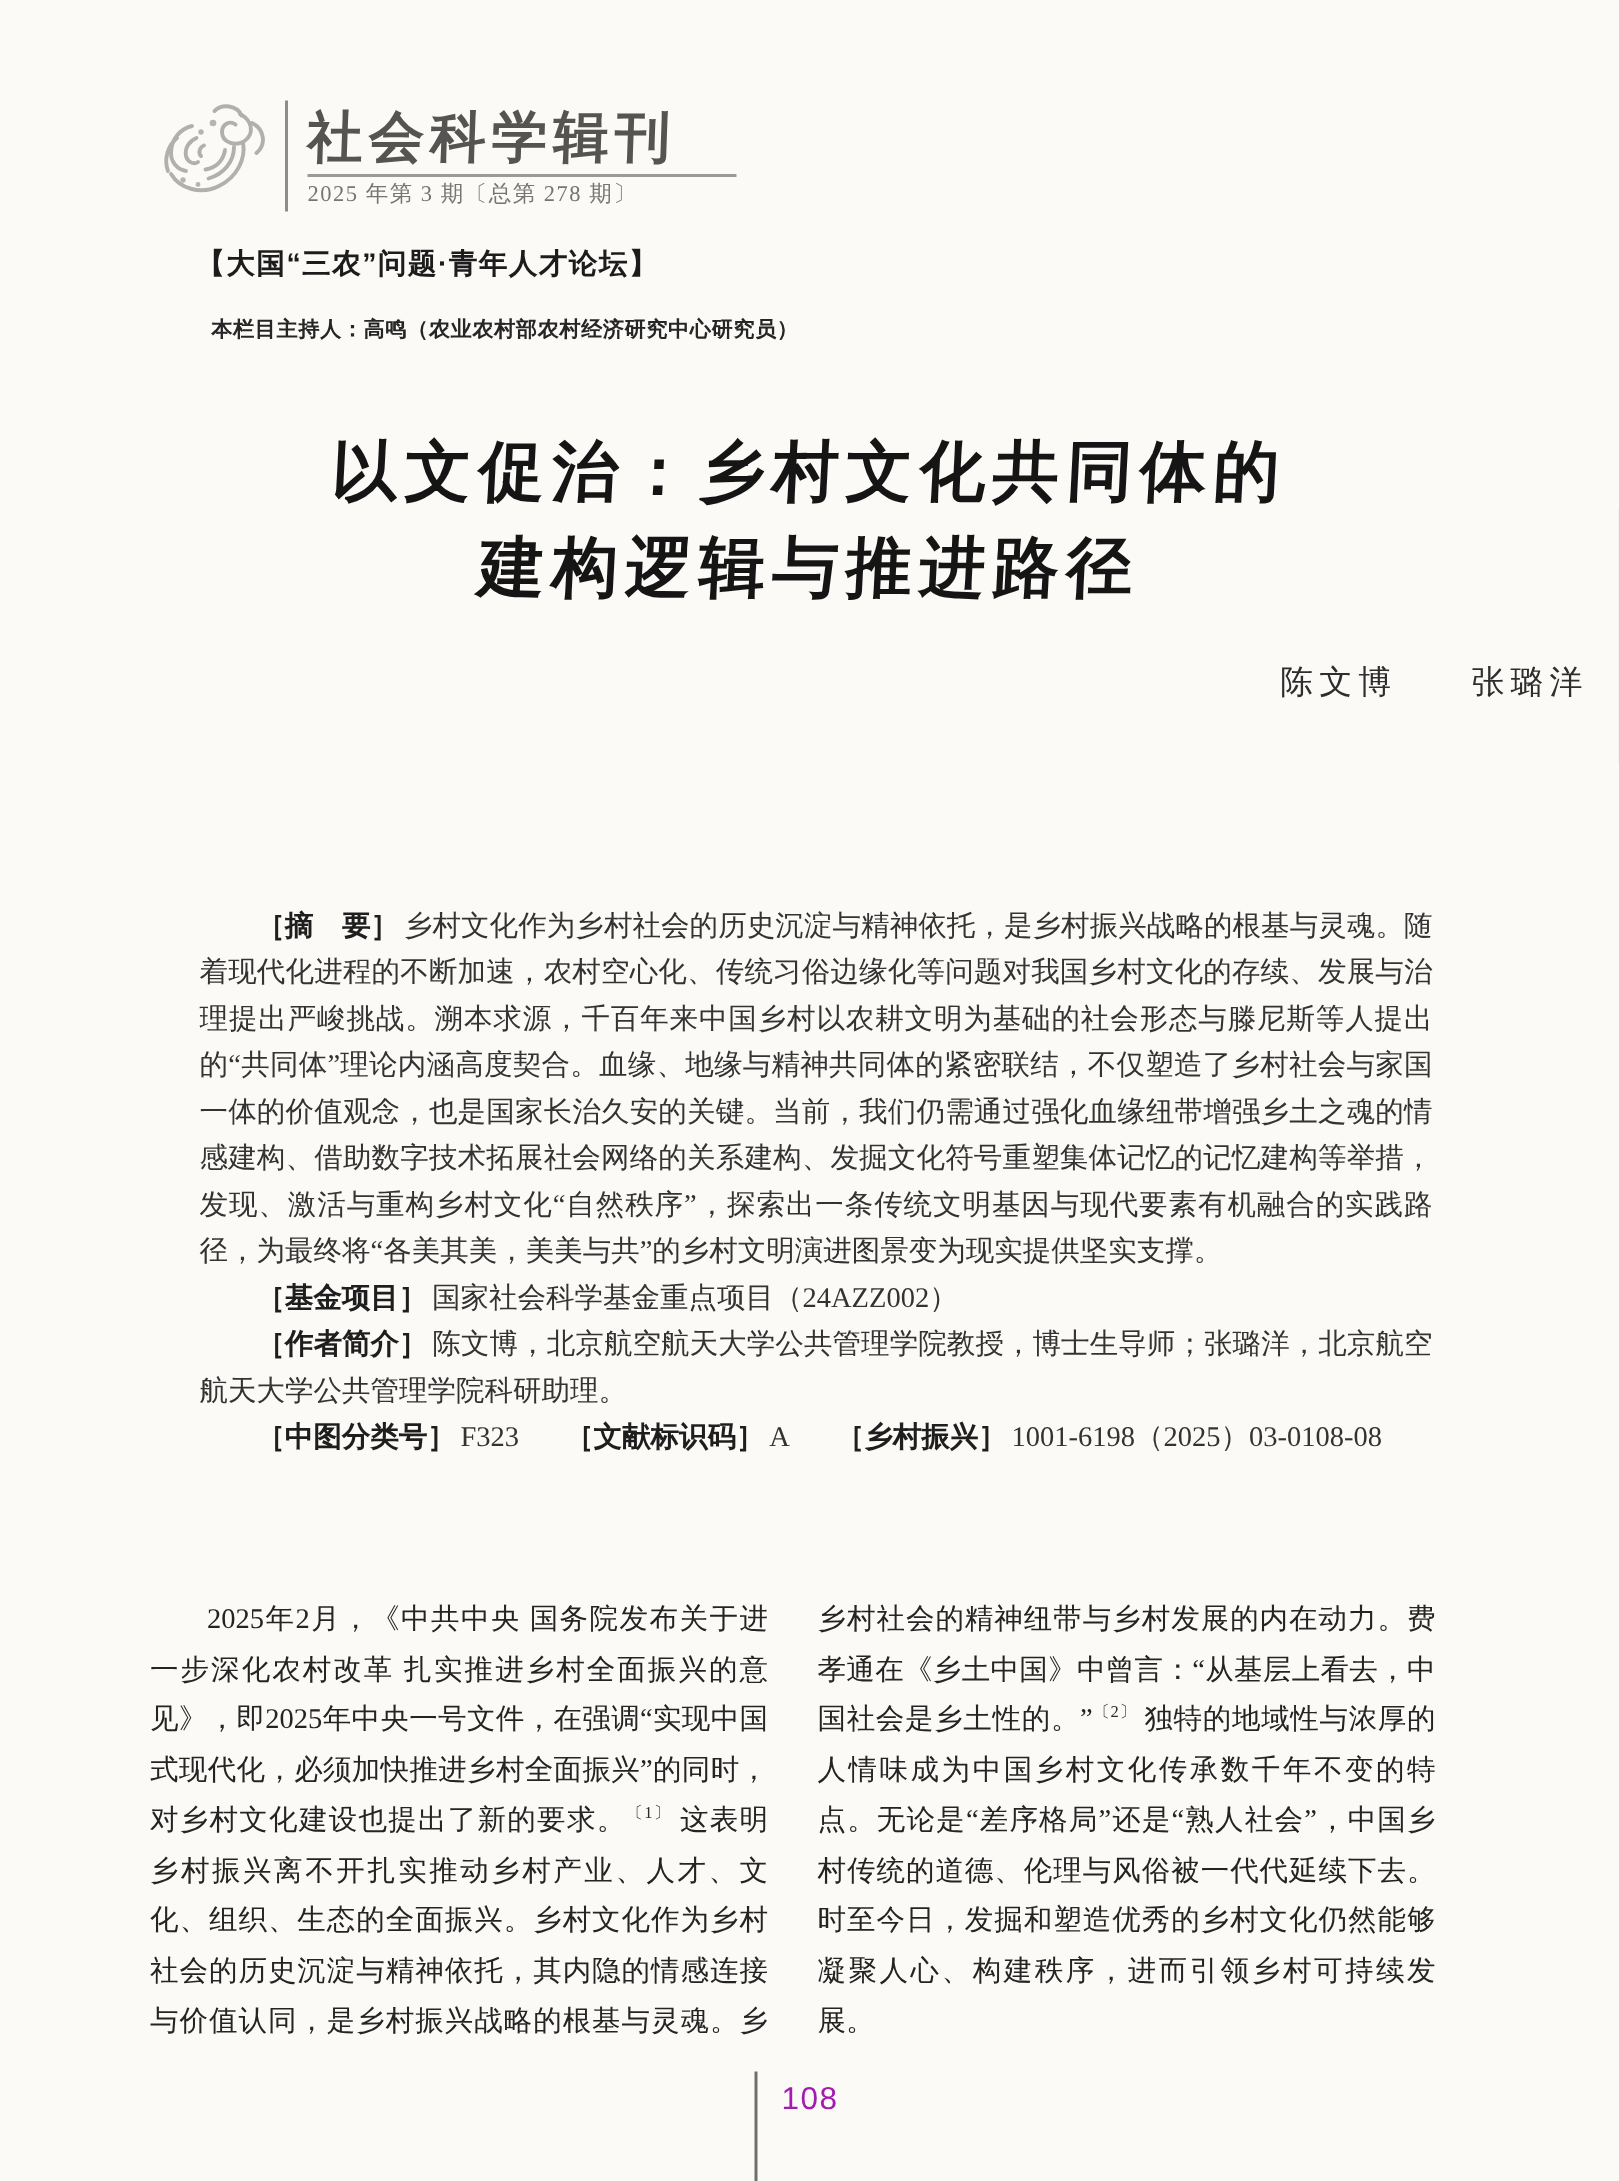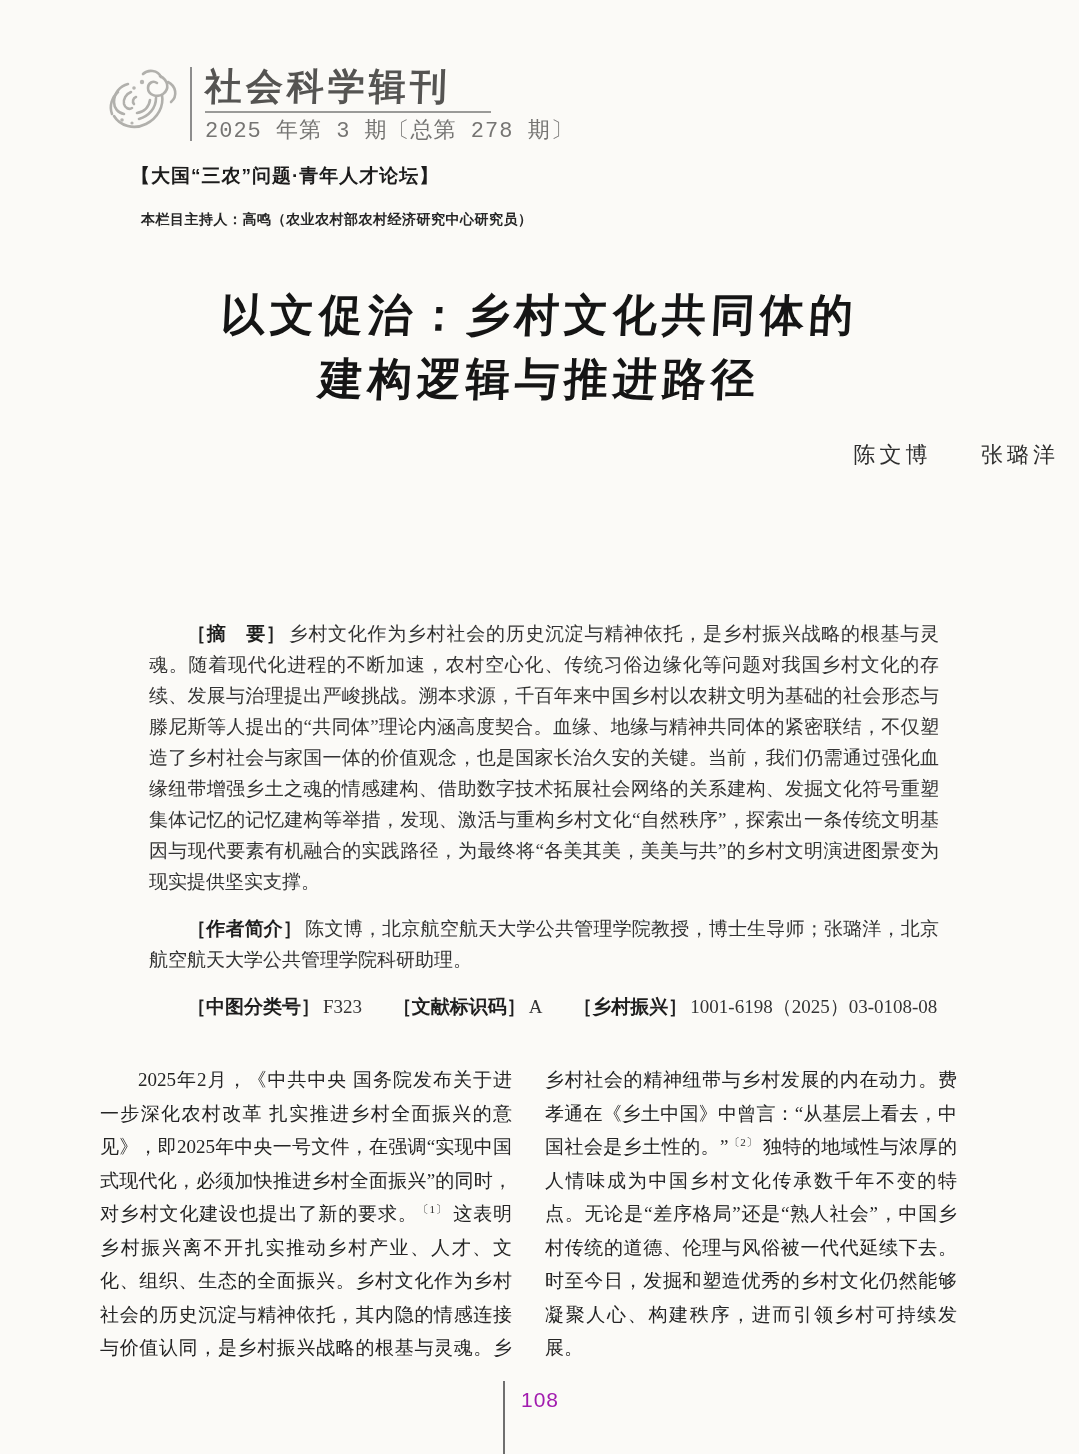--- a/index.html
+++ b/index.html
@@ -17,22 +17,22 @@
   .logo{width:88px;height:84px;flex:0 0 auto;}
   .mast-divider{width:2px;height:74px;background:#8d8d8d;margin:0 13px 0 4px;}
   .mast-text{display:flex;flex-direction:column;}
   .journal-title{
     font-family:"DejaVu Serif","Liberation Serif",serif;
     font-weight:bold;font-size:37px;line-height:44px;
     color:#555452;letter-spacing:4px;white-space:nowrap;
     transform:skewX(-2deg);
   }
   .mast-rule{width:286px;height:0;border-top:2px solid #9a9a98;margin:3px 0 2px 0;}
-  .issue-line{font-family:Liberation Mono, monospace;
-    font-size:22px;color:#767573;letter-spacing:1px;white-space:nowrap;}
+  .issue-line{font-family:Liberation Serif, serif;
+    font-size:15px;color:#767573;letter-spacing:1px;white-space:nowrap;}
   
   .banner{position:absolute;top:163px;left:95px;
     font-family:"Liberation Sans","DejaVu Sans",sans-serif;
     font-weight:bold;font-size:19px;color:#1c1c1c;letter-spacing:1px;margin-left:36px;}
   .host-line{position:absolute;top:211px;left:141px;
     font-family:"Liberation Sans","DejaVu Sans",sans-serif;
     font-weight:bold;font-size:14px;color:#262626;letter-spacing:0.5px;}
   
   .title-block{position:absolute;top:283px;left:0;width:100%;text-align:center;}
   .title-line{
@@ -40,21 +40,21 @@
     font-weight:bold;font-size:44px;line-height:64px;
     color:#151515;letter-spacing:5px;
     transform:skewX(-3deg);
   }
   .authors{position:absolute;top:440px;left:0;width:100%;text-align:right;
     font-size:22px;color:#2e2e2e;letter-spacing:4px;}
   .authors .author{margin:0 20px;}
   
   .front-matter{position:absolute;top:602px;left:133px;width:822px;
     font-size:19px;line-height:31px;color:#333;text-align:justify;}
-  .front-matter p{margin:16px;text-indent:2em;}
+  .front-matter p{margin:0;text-indent:2em;}
   .fm-label{font-family:"Liberation Sans","DejaVu Sans",sans-serif;
     font-weight:bold;color:#1e1e1e;margin-right:3px;}
   .classification{white-space:nowrap;}
   .classification .pair{margin-right:26px;}
   .classification .pair:last-child{margin-right:0;}
   
   .columns{position:absolute;top:1063px;left:100px;width:862px;
     display:flex;gap:33px;}
   .col{width:412px;font-size:19px;line-height:33.5px;color:#242424;
     text-align:justify;overflow:hidden;height:300px;}
@@ -109,20 +109,21 @@
     <div class="title-line">建构逻辑与推进路径</div>
   </div>
 
   <div class="authors">
     <span class="author">陈文博</span>
     <span class="author">张璐洋</span>
   </div>
 
   <div class="front-matter">
     <p><span class="fm-label">［摘　要］</span><span>乡村文化作为乡村社会的历史沉淀与精神依托，是乡村振兴战略的根基与灵魂。随着现代化进程的不断加速，农村空心化、传统习俗边缘化等问题对我国乡村文化的存续、发展与治理提出严峻挑战。溯本求源，千百年来中国乡村以农耕文明为基础的社会形态与滕尼斯等人提出的“共同体”理论内涵高度契合。血缘、地缘与精神共同体的紧密联结，不仅塑造了乡村社会与家国一体的价值观念，也是国家长治久安的关键。当前，我们仍需通过强化血缘纽带增强乡土之魂的情感建构、借助数字技术拓展社会网络的关系建构、发掘文化符号重塑集体记忆的记忆建构等举措，发现、激活与重构乡村文化“自然秩序”，探索出一条传统文明基因与现代要素有机融合的实践路径，为最终将“各美其美，美美与共”的乡村文明演进图景变为现实提供坚实支撑。</span></p>
+    <p><span class="fm-label">［基金项目］</span><span>国家社会科学基金重点项目（24AZZ002）</span></p>
     <p><span class="fm-label">［作者简介］</span><span>陈文博，北京航空航天大学公共管理学院教授，博士生导师；张璐洋，北京航空航天大学公共管理学院科研助理。</span></p>
     <p class="classification">
       <span class="pair"><span class="fm-label">［中图分类号］</span><span>F323</span></span>
       <span class="pair"><span class="fm-label">［文献标识码］</span><span>A</span></span>
       <span class="pair"><span class="fm-label">［乡村振兴］</span><span>1001-6198（2025）03-0108-08</span></span>
     </p>
   </div>
 
   <div class="columns">
     <div class="col">

